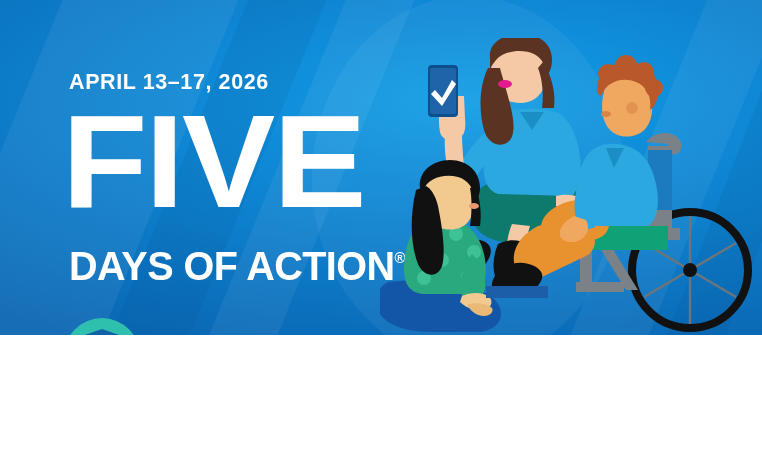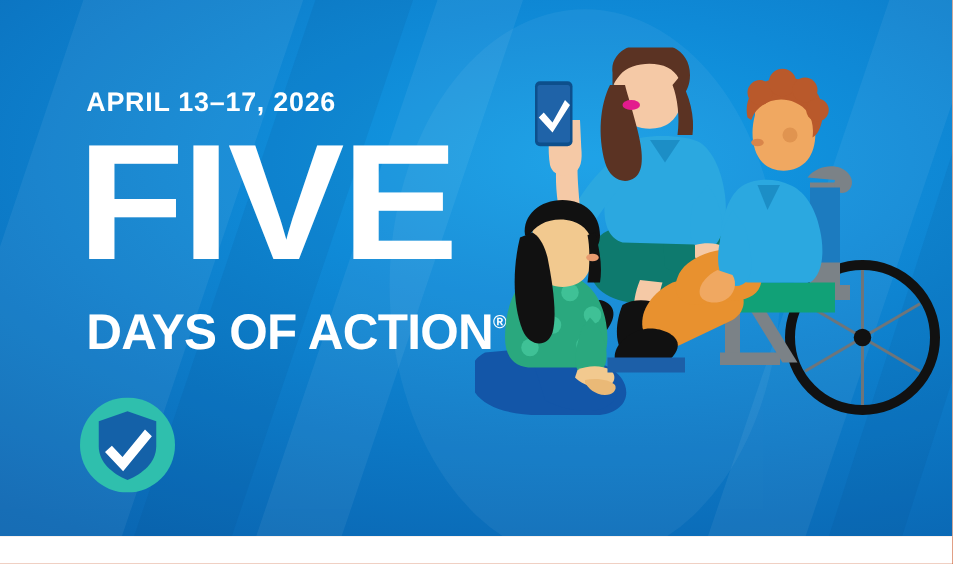--- a/index.html
+++ b/index.html
@@ -3,24 +3,24 @@
 <meta charset="utf-8">
 <style>
   html, body {
     margin: 0;
     padding: 0;
     background: #ffffff;
   }
   #banner {
     position: relative;
     width: 762px;
-    height: 429px;
+    height: 335px;
     overflow: hidden;
     font-family: "Liberation Sans", sans-serif;
-    background: #c2410c;
+    background: #6d28d9;
   }
   
   .bg-base {
     position: absolute;
     inset: 0;
     background:
       radial-gradient(120% 95% at 62% 30%, #139ee6 0%, #0f8ad7 28%, #0c77c4 58%, #0a66b2 85%, #0a62ad 100%);
   }
   .bg-stripes {
     position: absolute;

